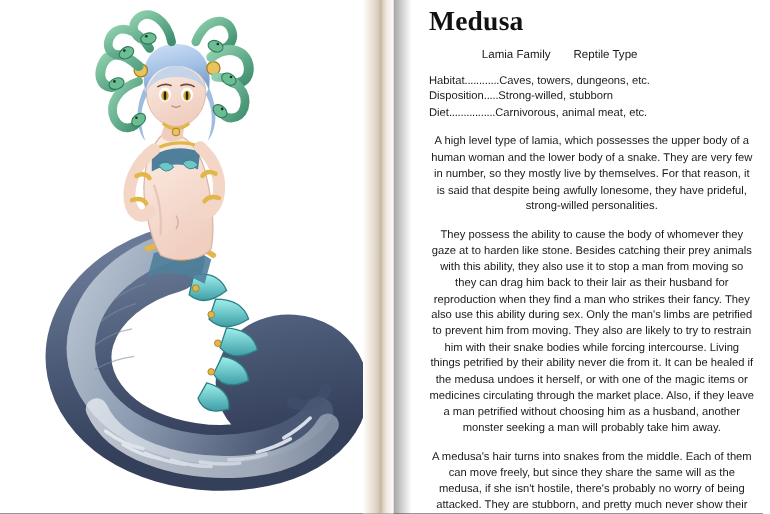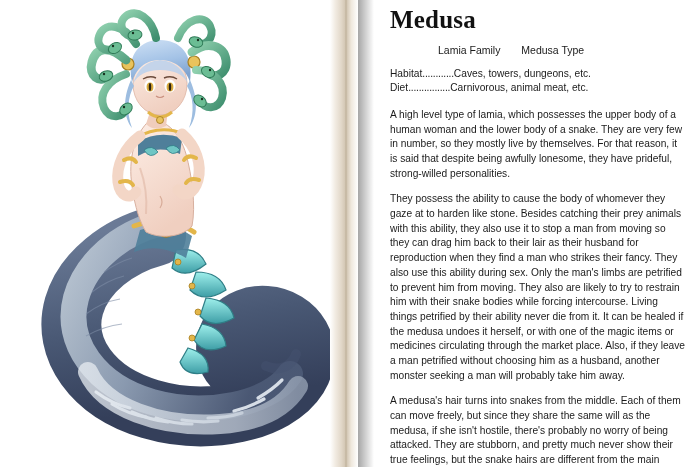--- a/index.html
+++ b/index.html
@@ -98,21 +98,21 @@
     line-height: 1.42;
     margin-bottom: 12px;
   }
   .stat-line .label-dots {
     letter-spacing: -0.2px;
   }
   .body-para {
     font-size: 10.2px;
     color: #1a1a1a;
     line-height: 1.44;
-    text-align: left;
+    text-align: center;
     margin: 0 0 11px 0;
   }
 
   
   #art {
     position: absolute;
     left: 0;
     top: 0;
     width: 340px;
     height: 467px;
@@ -314,28 +314,31 @@
   </div>
 
   <div id="gutter-shadow"></div>
 
   <div id="text-page">
 
     <h1 id="title">Medusa</h1>
 
     <div id="classification">
       <span class="fam">Lamia Family</span>
-      <span>Medusa Type</span>
+      <span>Reptile Type</span>
     </div>
 
     <div class="stat-block">
       <div class="stat-line">
         <span>Habitat</span><span class="label-dots">............</span><span>Caves, towers, dungeons, etc.</span>
       </div>
       <div class="stat-line">
+        <span>Disposition</span><span class="label-dots">.....</span><span>Strong-willed, stubborn</span>
+      </div>
+      <div class="stat-line">
         <span>Diet</span><span class="label-dots">................</span><span>Carnivorous, animal meat, etc.</span>
       </div>
     </div>
 
     <p class="body-para">A high level type of lamia, which possesses the upper body of a human woman and the lower body of a snake. They are very few in number, so they mostly live by themselves. For that reason, it is said that despite being awfully lonesome, they have prideful, strong-willed personalities.</p>
     <p class="body-para">They possess the ability to cause the body of whomever they gaze at to harden like stone. Besides catching their prey animals with this ability, they also use it to stop a man from moving so they can drag him back to their lair as their husband for reproduction when they find a man who strikes their fancy. They also use this ability during sex. Only the man's limbs are petrified to prevent him from moving. They also are likely to try to restrain him with their snake bodies while forcing intercourse. Living things petrified by their ability never die from it. It can be healed if the medusa undoes it herself, or with one of the magic items or medicines circulating through the market place. Also, if they leave a man petrified without choosing him as a husband, another monster seeking a man will probably take him away.</p>
     <p class="body-para">A medusa's hair turns into snakes from the middle. Each of them can move freely, but since they share the same will as the medusa, if she isn't hostile, there's probably no worry of being attacked. They are stubborn, and pretty much never show their true feelings, but the snake hairs are different from the main body. They are straight-forward, just the opposite of the stubborn main body, they will aggressively wrap themselves around a man they like and snuggle up, so it is possible to discern the true heart of the medusa from the behavior of the snakes. Also, just like the lamia, they are extremely jealous by nature, so be careful.</p>
 
   </div>
 </div>

